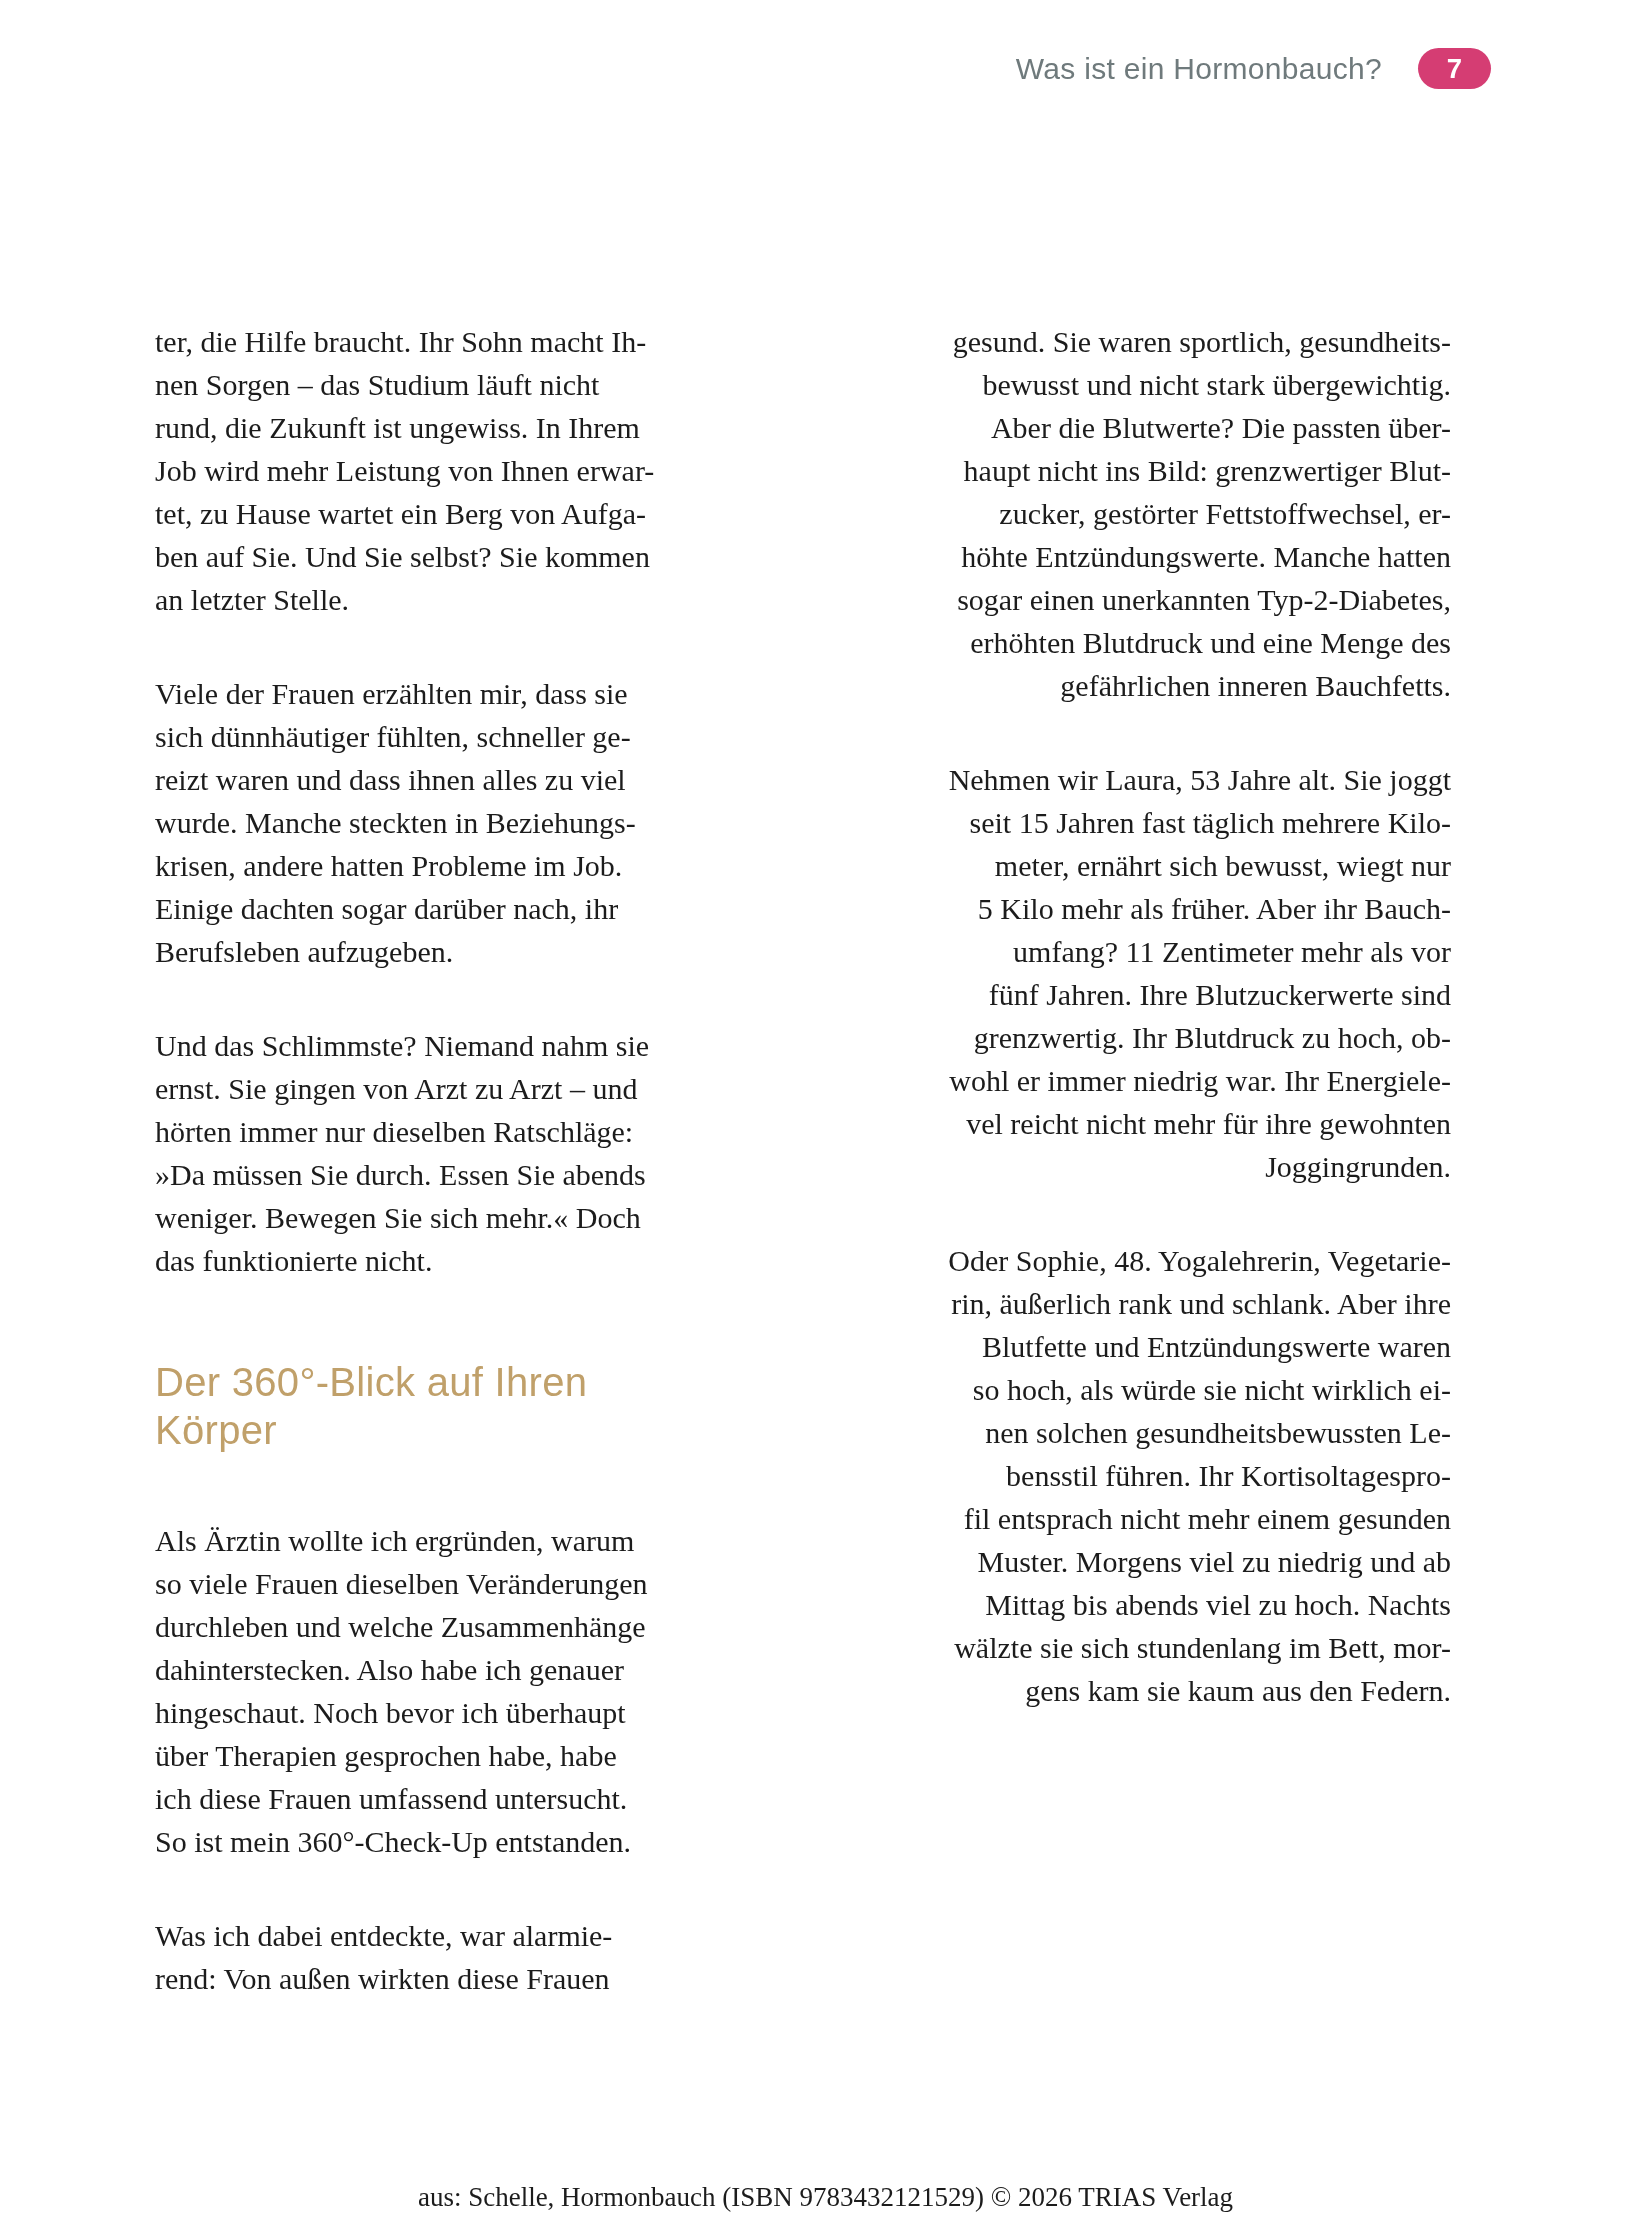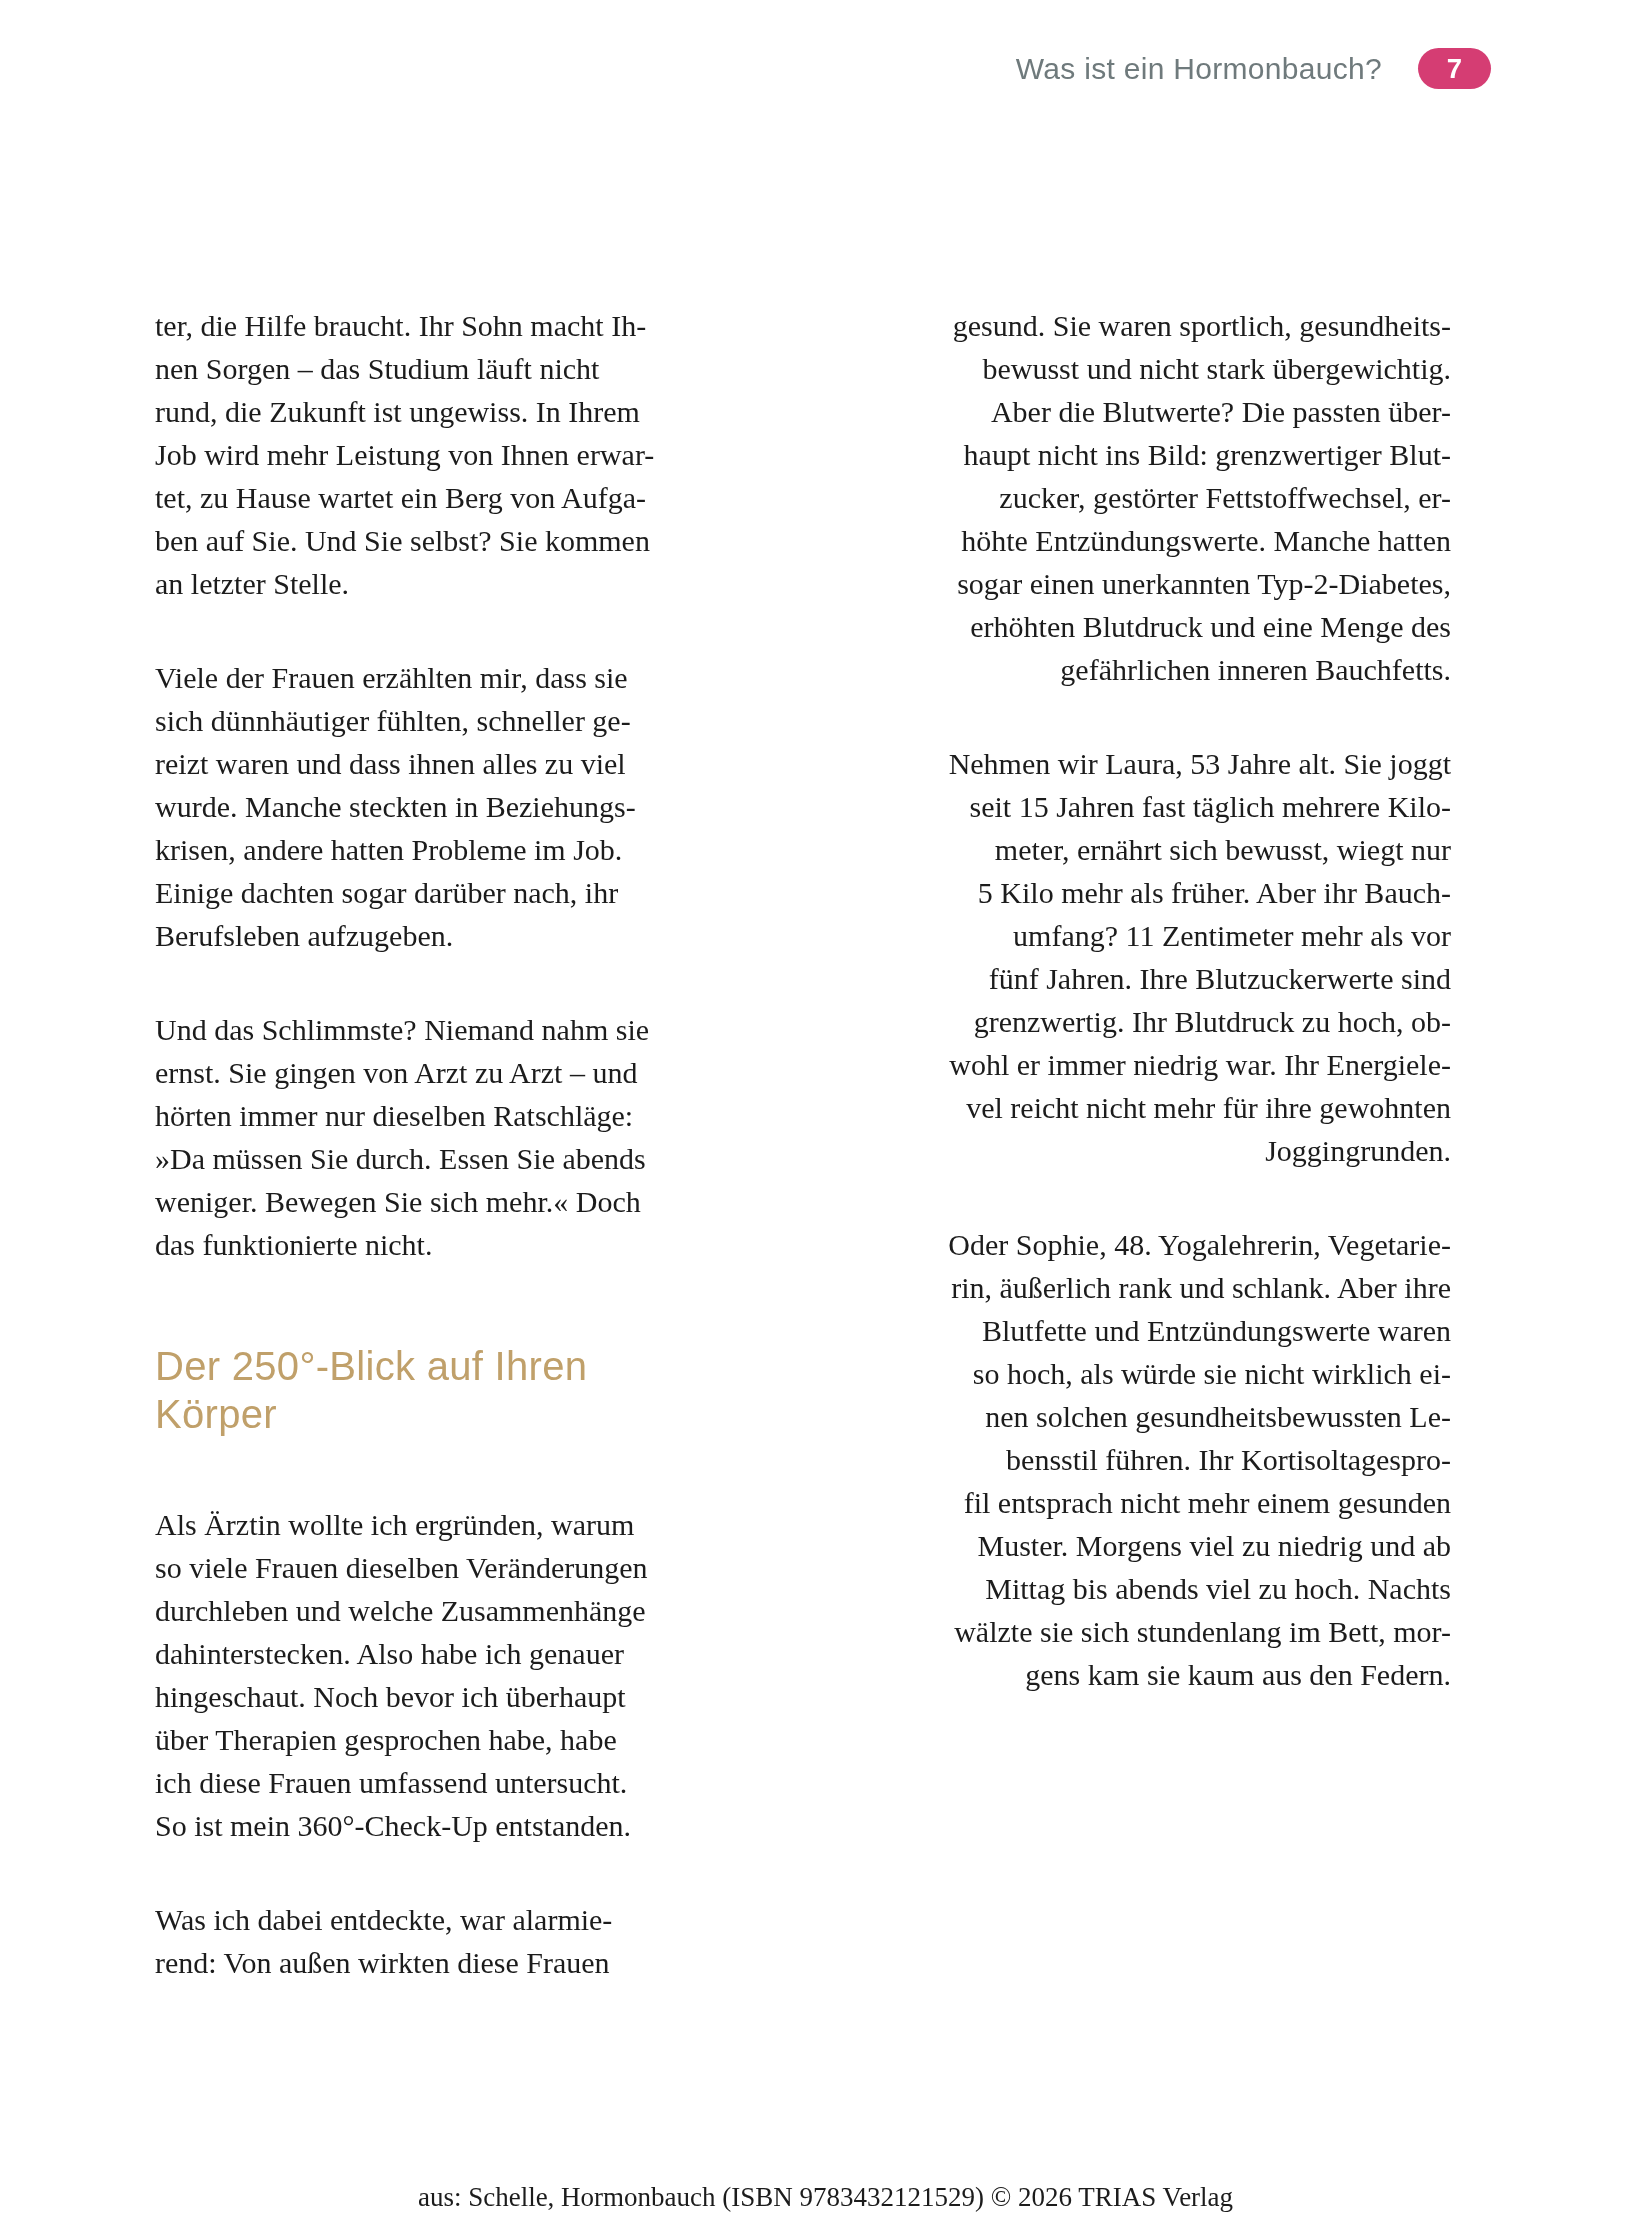--- a/index.html
+++ b/index.html
@@ -56,21 +56,21 @@
     top: 304px;
     width: 622px;
     font-family: "Liberation Serif", "DejaVu Serif", serif;
     font-size: 30px;
     line-height: 43px;
     color: var(--body-text, #1c1c1c);
   }
   .column-left  { left: 155px; }
   .column-right { left: 829px; text-align: right; }
   .column p {
-    margin: 0 0 51px 0;
+    margin: 16px 0 51px 0;
     white-space: pre-line;
   }
   .column p:last-child { margin-bottom: 0; }
 
   .section-heading {
     font-family: "Liberation Sans", "DejaVu Sans", sans-serif;
     font-size: 40px;
     line-height: 48px;
     font-weight: 400;
     color: var(--heading-gold, #c0a06a);
@@ -119,21 +119,21 @@
 wurde. Manche steckten in Beziehungs-
 krisen, andere hatten Probleme im Job.
 Einige dachten sogar darüber nach, ihr
 Berufsleben aufzugeben.</p>
       <p>Und das Schlimmste? Niemand nahm sie
 ernst. Sie gingen von Arzt zu Arzt – und
 hörten immer nur dieselben Ratschläge:
 »Da müssen Sie durch. Essen Sie abends
 weniger. Bewegen Sie sich mehr.« Doch
 das funktionierte nicht.</p>
-      <h2 class="section-heading">Der 250°-Blick auf Ihren
+      <h2 class="section-heading">Der 360°-Blick auf Ihren
 Körper</h2>
       <p>Als Ärztin wollte ich ergründen, warum
 so viele Frauen dieselben Veränderungen
 durchleben und welche Zusammenhänge
 dahinterstecken. Also habe ich genauer
 hingeschaut. Noch bevor ich überhaupt
 über Therapien gesprochen habe, habe
 ich diese Frauen umfassend untersucht.
 So ist mein 360°-Check-Up entstanden.</p>
       <p>Was ich dabei entdeckte, war alarmie-

